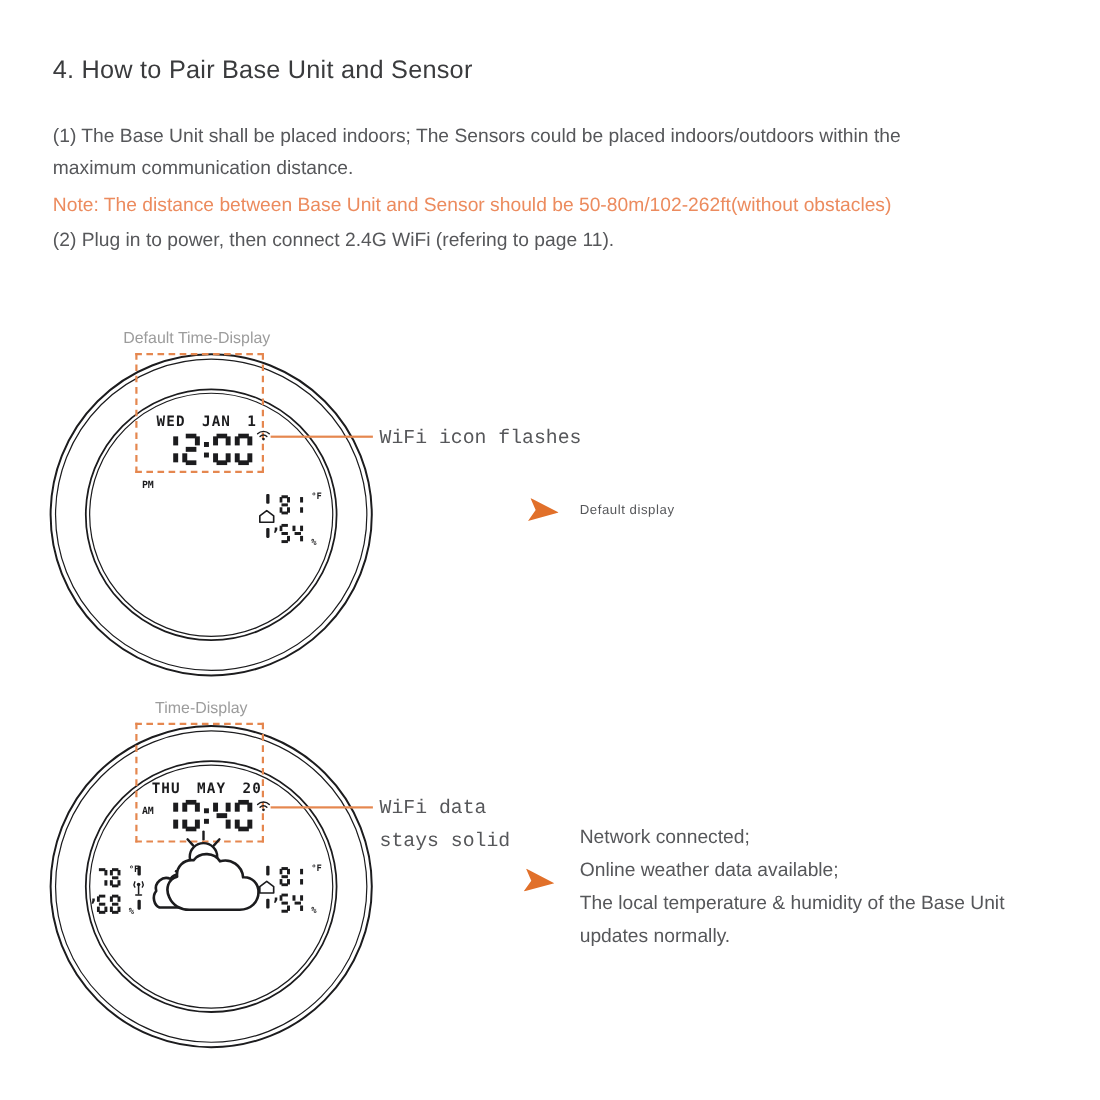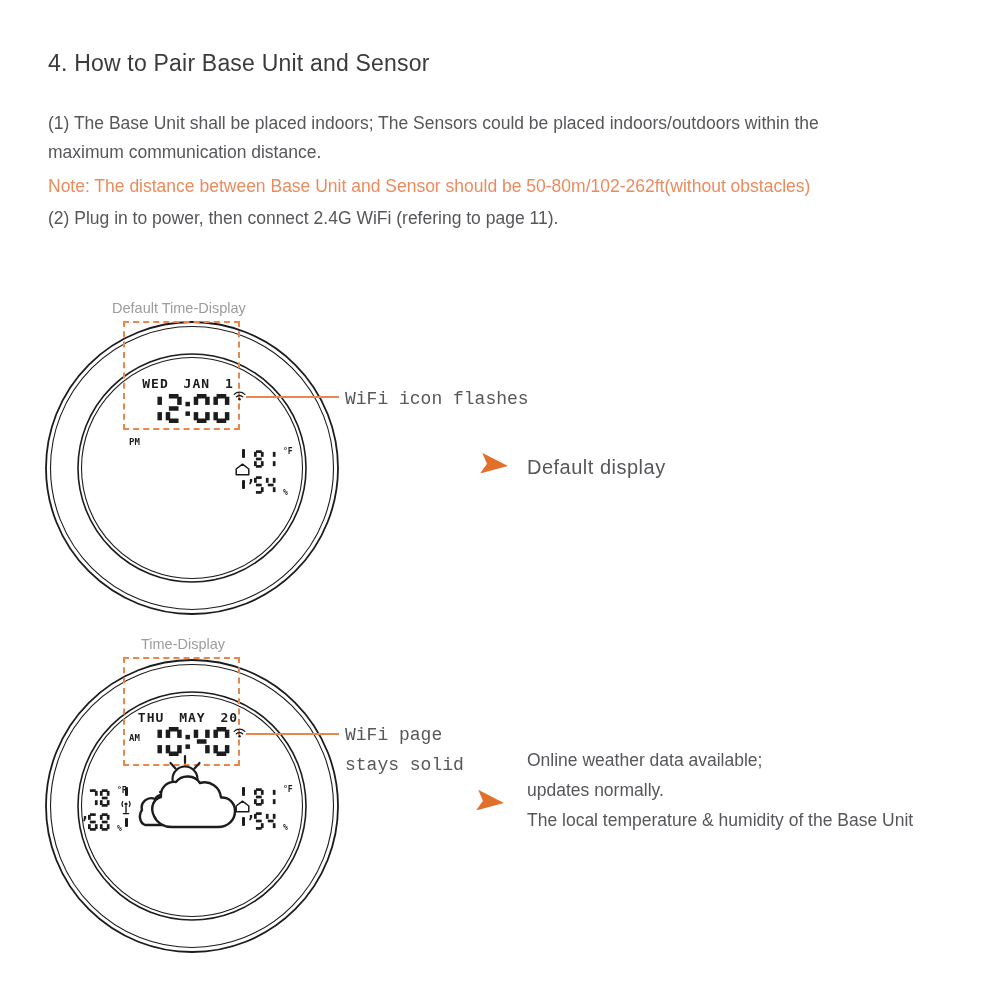--- a/index.html
+++ b/index.html
@@ -10,21 +10,21 @@
   .page{position:relative;width:1000px;height:1000px;background:#ffffff;overflow:hidden;
         font-family:"Liberation Sans",sans-serif;}
   .abs{position:absolute;}
   .title{font-size:23px;font-weight:normal;color:var(--title);letter-spacing:.2px;}
   .body-line{font-size:17.5px;color:var(--body);white-space:nowrap;}
   .note-line{color:var(--note);}
   .dev-label{font-size:14.5px;color:var(--label);white-space:nowrap;}
   .dashed-box{border:2px dashed var(--accent);}
   .leader{height:2px;background:var(--accent);}
   .callout{font-size:18px;color:var(--body);line-height:30px;white-space:nowrap;font-family:Liberation Mono, monospace;}
-  .status-one{font-size:20px;color:var(--body);letter-spacing:.5px;white-space:nowrap;}
+  .status-one{font-size:12px;color:var(--body);letter-spacing:.5px;white-space:nowrap;}
   .status-block{font-size:17.5px;color:var(--body);line-height:30px;white-space:nowrap;}
   .arrow{width:27px;height:21px;background:var(--arrow);
          clip-path:polygon(0 0,100% 50%,0 100%,22% 50%);transform:rotate(6deg);}
   .lcd-date{font-family:"DejaVu Sans Mono",monospace;font-weight:bold;font-size:13px;
             letter-spacing:1px;word-spacing:6px;color:var(--ink);text-align:center;white-space:nowrap;}
   .meridiem{font-family:"DejaVu Sans Mono",monospace;font-weight:bold;font-size:9px;color:var(--ink);}
   .unit{font-family:"DejaVu Sans Mono",monospace;font-weight:bold;font-size:8px;color:var(--ink);white-space:nowrap;}
   .dash-v{width:2.5px;height:9px;background:var(--ink);border-radius:1px;}
   .trend{font-family:"DejaVu Sans Mono",monospace;font-weight:bold;font-size:15px;color:var(--ink);line-height:10px;}
   svg.rings circle{fill:none;stroke:var(--ink);}
@@ -161,21 +161,21 @@
       </svg></div>
 
   <svg class="abs" style="left:233px;top:727px;" width="13" height="11" viewBox="0 0 13 11">
     <path class="icon-stroke" stroke-width="1.3" d="M1.2,4.4 a7.4,7.4 0 0 1 10.6,0"></path>
     <path class="icon-stroke" stroke-width="1.3" d="M3.4,6.8 a4.3,4.3 0 0 1 6.2,0"></path>
     <circle cx="6.5" cy="9.2" r="1.25" fill="var(--ink)"></circle>
   </svg>
 
   <div class="abs leader" style="left:246px;top:733px;width:93px;"></div>
   <div class="abs callout" style="left:345px;top:720px;">
-    <div>WiFi page</div>
+    <div>WiFi data</div>
     <div>stays solid</div>
   </div>
 
   <svg class="abs" style="left:138px;top:752px;" width="110" height="82" viewBox="0 0 110 82">
     <line class="icon-stroke" stroke-width="2.2" x1="47" y1="11" x2="47" y2="4"></line>
     <line class="icon-stroke" stroke-width="2.2" x1="37.5" y1="16.5" x2="32.5" y2="11"></line>
     <line class="icon-stroke" stroke-width="2.2" x1="56.5" y1="16.5" x2="61.5" y2="11"></line>
     <line class="icon-stroke" stroke-width="2.2" x1="22" y1="40" x2="30" y2="40"></line>
     <circle cx="47" cy="27" r="12.5" fill="#fff" stroke="var(--ink)" stroke-width="2.2"></circle>
     <path class="cloud" d="M7,73 C2,71 0,63 4,58 C2,50 10,44 17,47 C21,41 31,42 33,49 L35,73 Z"></path>
@@ -247,18 +247,19 @@
         <rect x="6.91" y="10.92" width="2.71" height="4.95"></rect>
         <rect x="13.80" y="7.39" width="5.83" height="2.71"></rect>
         <rect x="11.90" y="1.63" width="2.71" height="4.95"></rect>
         <rect x="18.81" y="1.63" width="2.71" height="4.95"></rect>
         <rect x="18.81" y="10.92" width="2.71" height="4.95"></rect>
       </svg></div>
   <div class="abs unit" style="left:283px;top:823px;">%</div>
 
   <div class="abs arrow" style="left:477px;top:791px;"></div>
   <div class="abs status-block" style="left:527px;top:745px;">
+    <div>Network connected;</div>
     <div>Online weather data available;</div>
+    <div>The local temperature &amp; humidity of the Base Unit</div>
     <div>updates normally.</div>
-    <div>The local temperature &amp; humidity of the Base Unit</div>
   </div>
 
 </div>
 
 </body></html>

